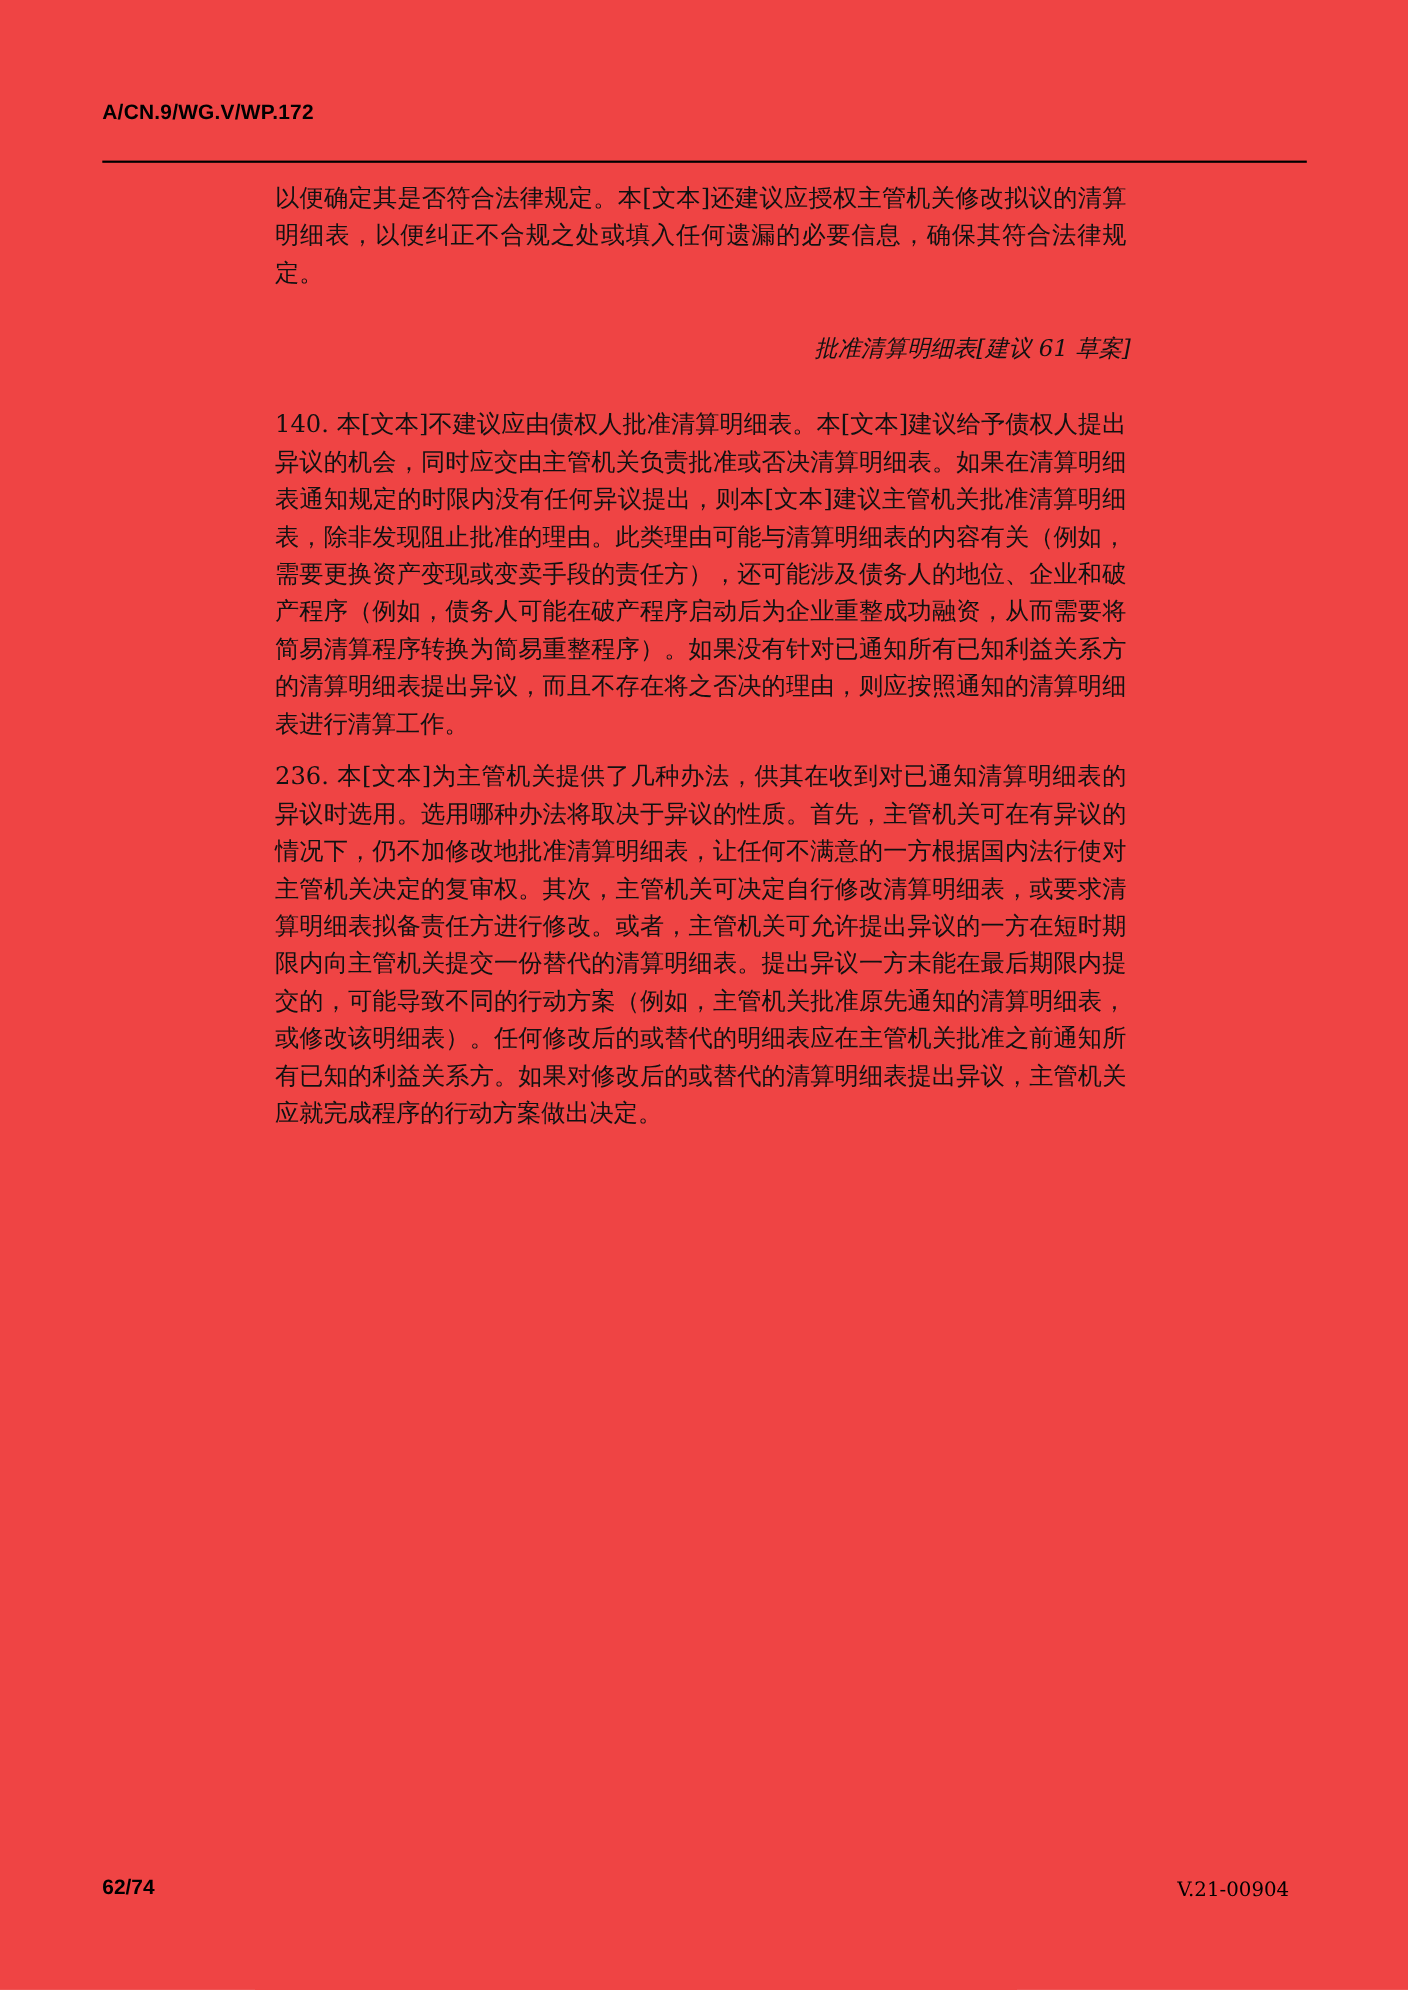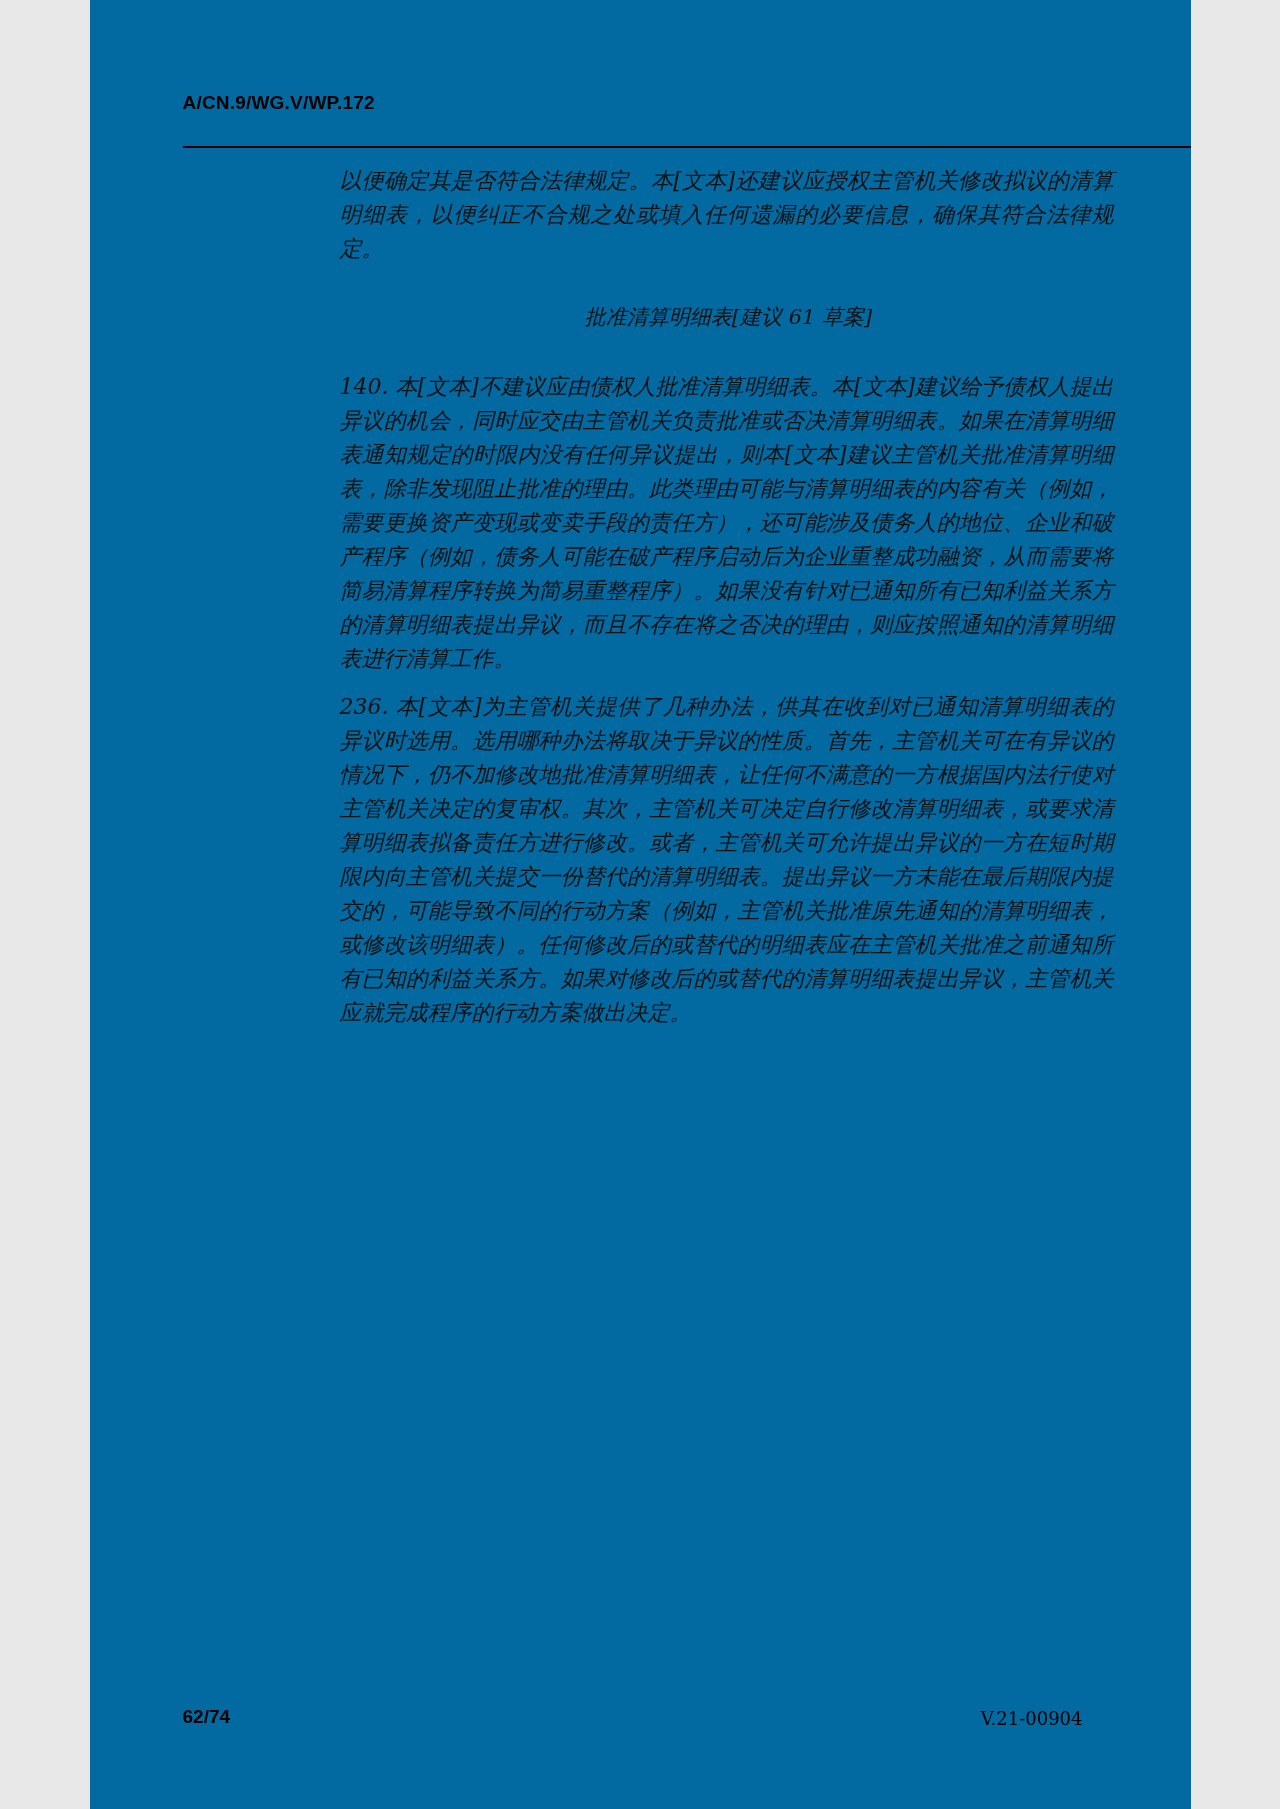--- a/index.html
+++ b/index.html
@@ -2,24 +2,24 @@
 <html lang="zh-Hans"><head>
 <meta charset="utf-8">
 <style>
   html, body {
     margin: 0;
     padding: 0;
     background: #e8e8e8;
   }
   .page {
     position: relative;
-    width: 1101px;
+    width: 1280px;
     height: 1809px;
     margin: 0 auto;
-    background: #0369a1;
+    background: #ef4444;
     overflow: hidden;
     color: #111111;
   }
   .doc-symbol {
     position: absolute;
     left: 93px;
     top: 92px;
     font-family: "Liberation Sans", sans-serif;
     font-weight: bold;
     font-size: 19px;
@@ -40,29 +40,28 @@
     top: 164px;
     width: 778px;
     font-family: "DejaVu Serif", "Liberation Serif", serif;
     font-size: 22px;
     line-height: 34px;
     text-align: justify;
     text-justify: inter-character;
   }
   .body-col p {
     margin: 0 4px 14px 0;
-    font-style: italic;
   }
   .sec-heading {
     margin: 34px 0 36px 0;
     font-size: 21px;
     line-height: 34px;
     font-weight: normal;
     font-style: italic;
-    text-align: center;
+    text-align: right;
   }
   .footer-page-number {
     position: absolute;
     left: 93px;
     top: 1706px;
     font-family: "Liberation Sans", sans-serif;
     font-weight: bold;
     font-size: 19px;
     color: #000000;
   }

